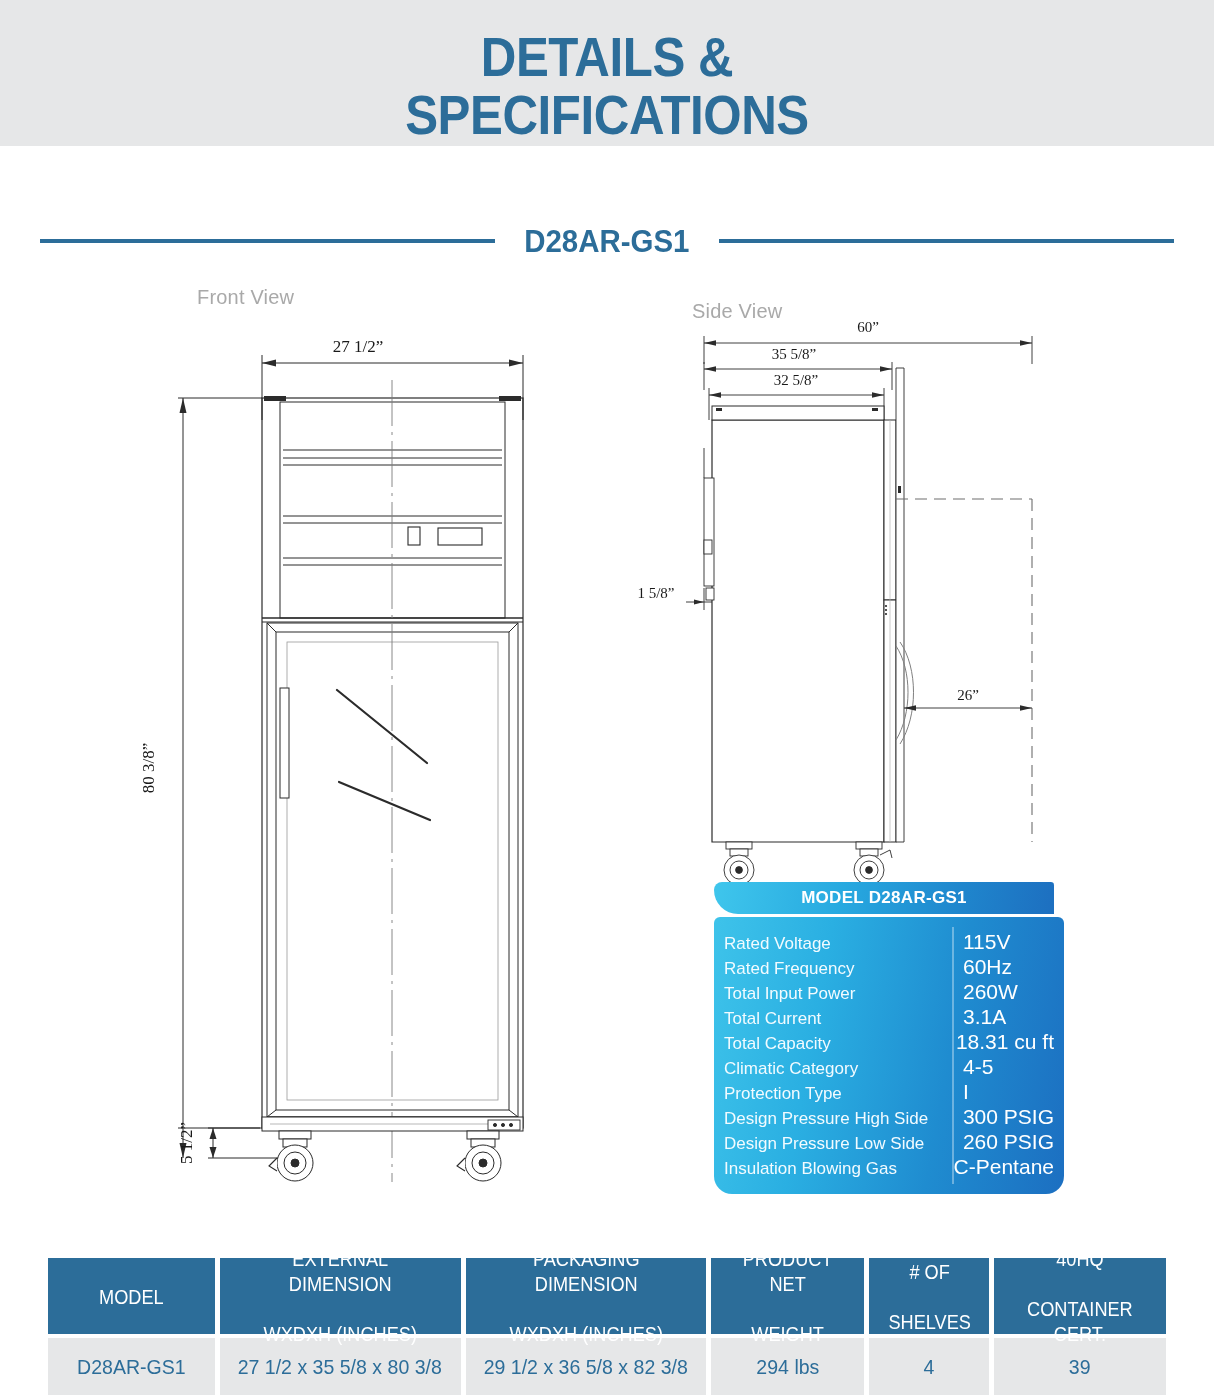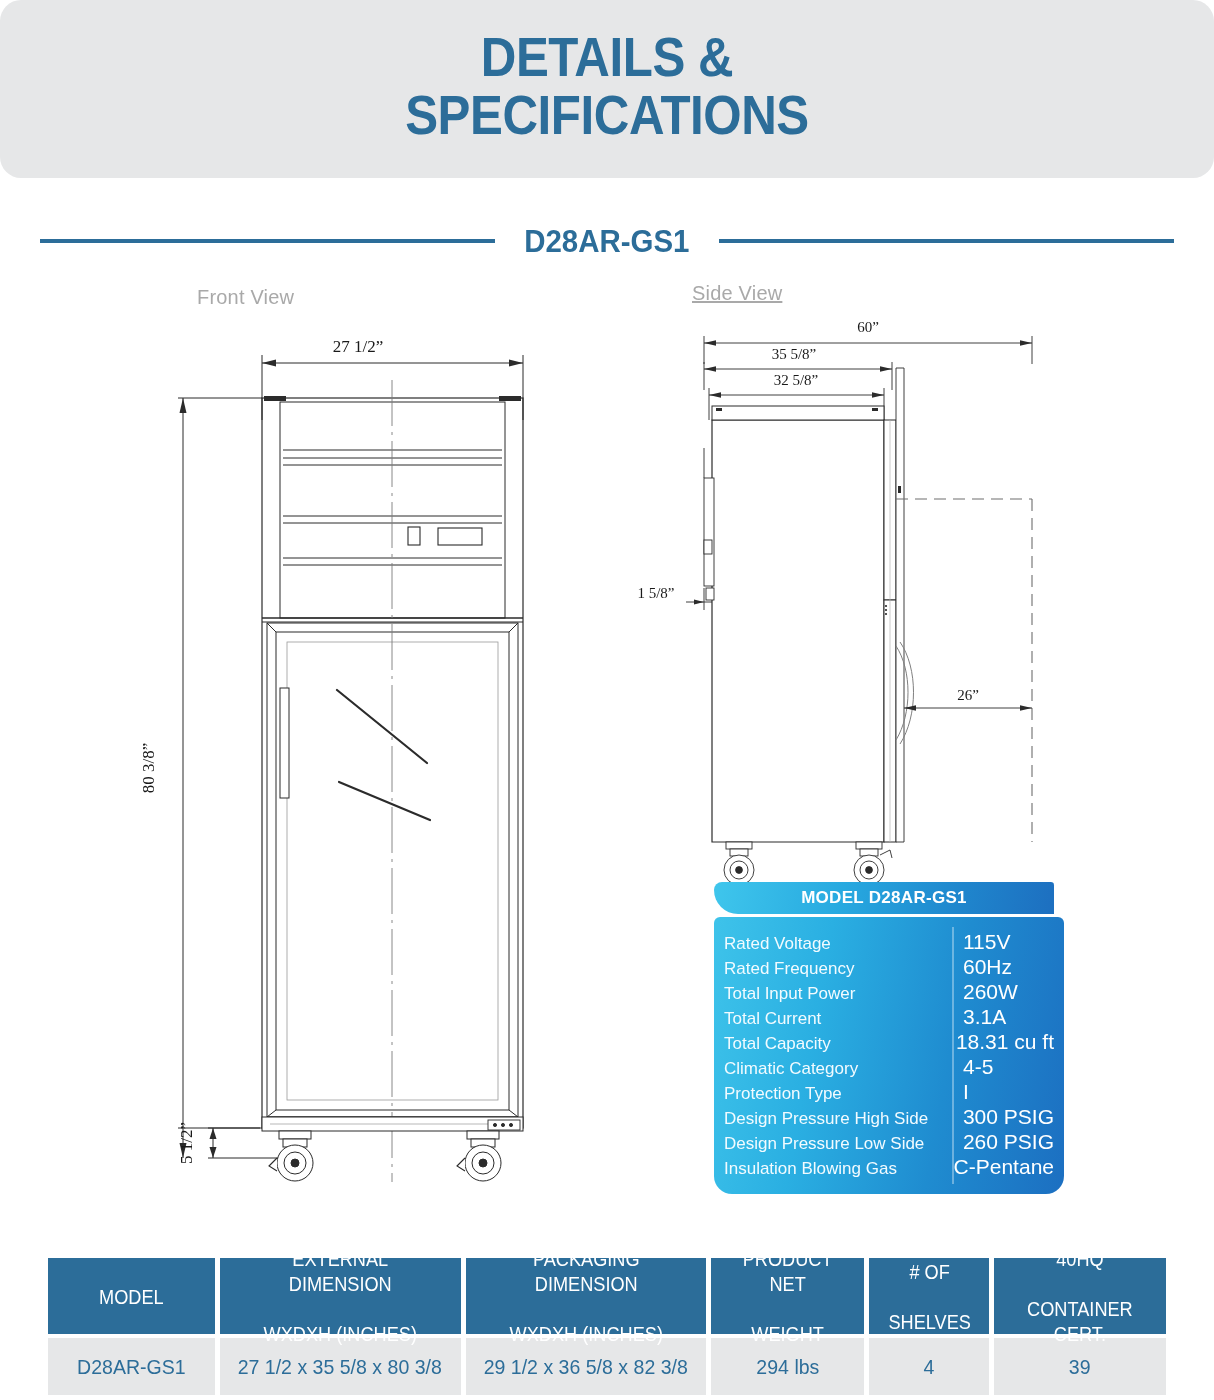--- a/index.html
+++ b/index.html
@@ -10,23 +10,22 @@
     background: #ffffff;
     font-family: "Liberation Sans", sans-serif;
     position: relative;
     overflow: hidden;
   }
 
   
   .banner {
     position: absolute;
     left: 0; top: 0;
-    width: 1214px; height: 178px;
+    width: 1214px; height: 146px;
     background: #e6e7e8;
-    border-radius: 21px;
   }
   .banner-title {
     position: absolute;
     left: 0; top: 28px;
     width: 1214px;
     text-align: center;
     color: #2c6d99;
     font-family: "Liberation Sans Narrow", "Liberation Sans", sans-serif;
     font-weight: bold;
     font-size: 56px;
@@ -65,21 +64,21 @@
 
   
   .view-label {
     position: absolute;
     color: #a9a9a9;
     font-family: "Liberation Sans Narrow", "Liberation Sans", sans-serif;
     font-size: 20px;
     letter-spacing: 0.2px;
   }
   .view-label.front { left: 197px; top: 286px; }
-  .view-label.side  { left: 692px; top: 282px; text-decoration: underline; }
+  .view-label.side  { left: 692px; top: 300px; }
 
   
   .drawing { position: absolute; }
   .drawing svg { display: block; }
 
   #front-view-drawing { left: 120px; top: 320px; }
   #side-view-drawing  { left: 634px; top: 310px; }
 
   
   .dimtxt {

